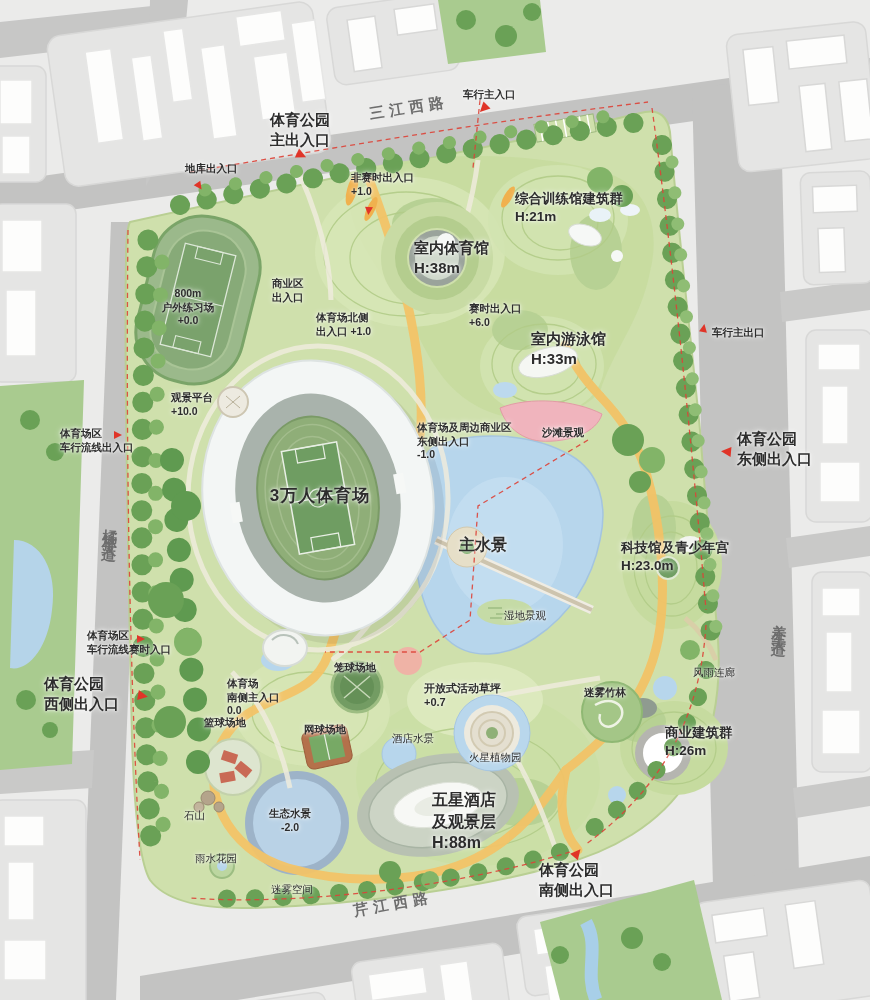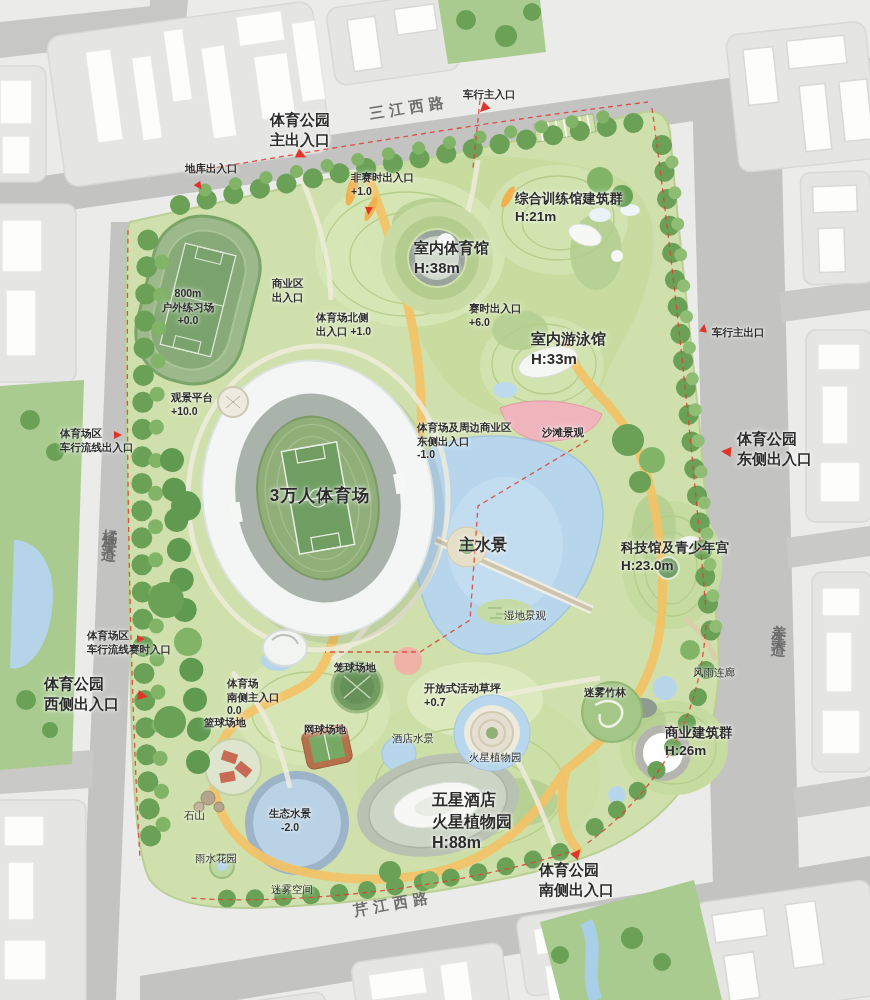--- a/index.html
+++ b/index.html
@@ -446,21 +446,21 @@
 <div class="lbl" style="left:227px;top:677px;">体育场
 南侧主入口
 0.0</div>
 <div class="lbl lbl-med" style="left:665px;top:724px;">商业建筑群
 H:26m</div>
 <div class="lbl" style="left:204px;top:716px;">篮球场地</div>
 <div class="lbl" style="left:304px;top:723px;">网球场地</div>
 <div class="lbl" style="left:392px;top:732px;font-weight:400;">酒店水景</div>
 <div class="lbl" style="left:469px;top:751px;font-weight:400;">火星植物园</div>
 <div class="lbl lbl-big" style="left:432px;top:789px;font-size:16px;">五星酒店
-火星植物园
+及观景层
 H:88m</div>
 <div class="lbl ctr" style="left:255px;top:807px;width:70px;">生态水景
 -2.0</div>
 <div class="lbl" style="left:184px;top:809px;font-weight:400;">石山</div>
 <div class="lbl" style="left:195px;top:852px;font-weight:400;">雨水花园</div>
 <div class="lbl lbl-big" style="left:539px;top:860px;">体育公园
 南侧出入口</div>
 <div class="lbl" style="left:271px;top:883px;font-weight:400;">迷雾空间</div>
 <div class="lbl lbl-road" style="left:352px;top:901px;transform:rotate(-10deg);transform-origin:left top;">芹江西路</div>
 

